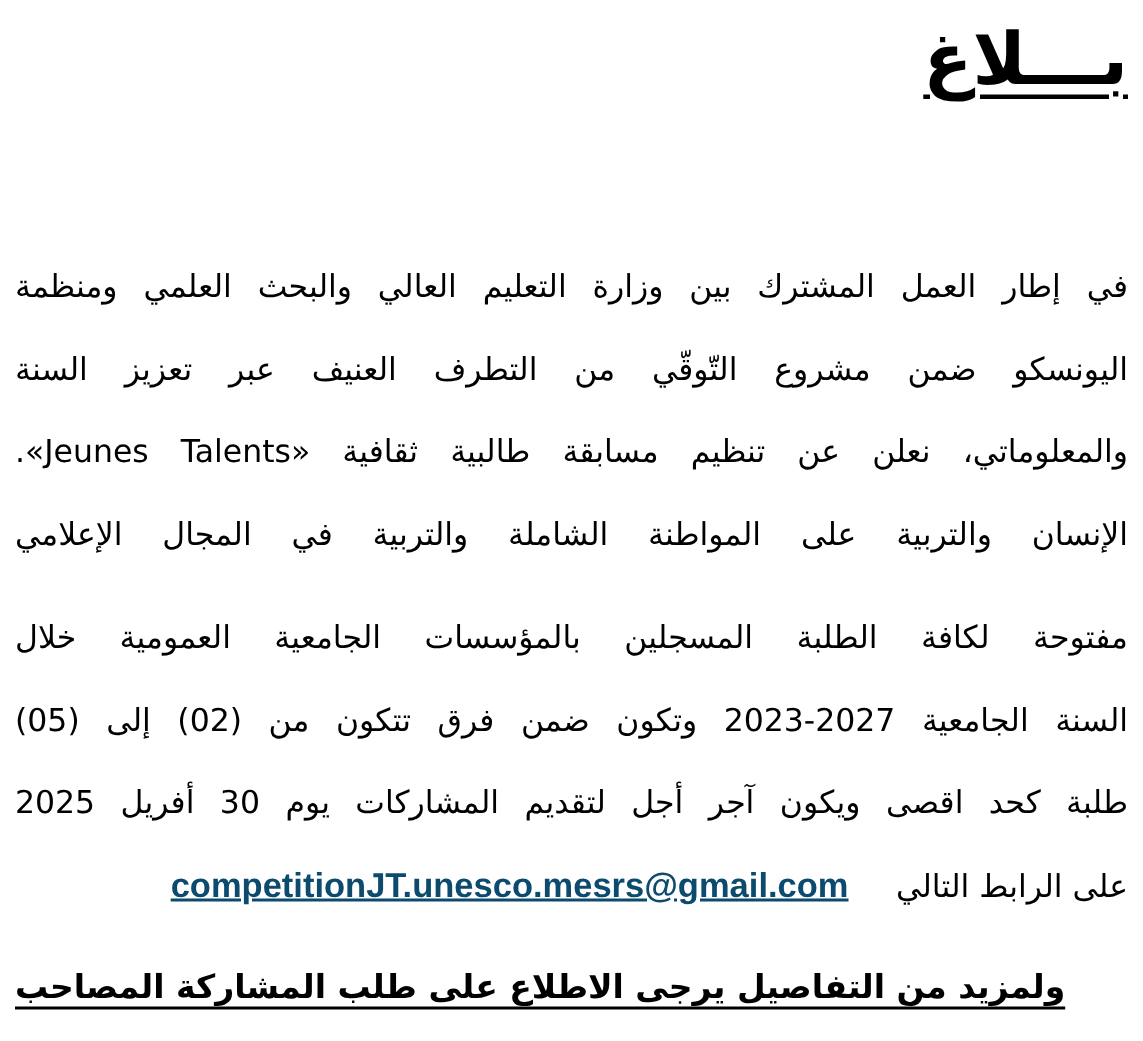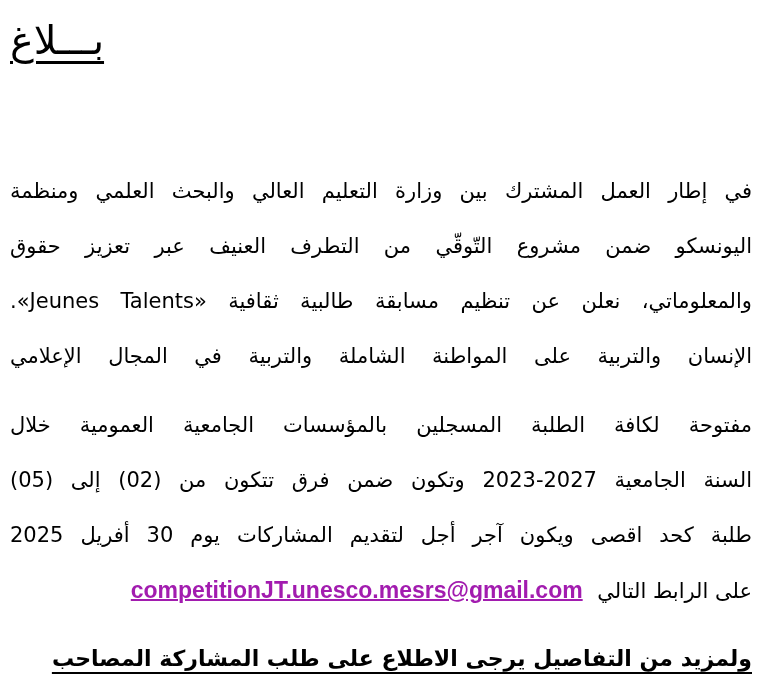--- a/index.html
+++ b/index.html
@@ -14,23 +14,23 @@
     color: #000000;
     font-family: "DejaVu Sans", sans-serif;
   }
   .page {
     width: 742px;
     height: 694px;
     padding: 0 10px;
   }
   .title {
     margin-top: 12px;
-    text-align: left;
-    font-size: 40px;
-    font-weight: normal;
+    text-align: right;
+    font-size: 48px;
+    font-weight: bold;
     line-height: 56px;
     direction: rtl;
   }
   .title .underlined {
     text-decoration: underline;
     text-decoration-thickness: 3px;
     text-underline-offset: 7px;
   }
   .para {
     direction: rtl;
@@ -48,30 +48,30 @@
     text-align: justify;
     text-align-last: justify;
   }
   .line.right-aligned {
     text-align: right;
   }
   .email-link {
     font-family: "Liberation Sans", sans-serif;
     font-weight: bold;
     font-size: 23px;
-    color: #a21caf;
+    color: #0c4a6e;
     text-decoration: underline;
     text-decoration-thickness: 2px;
-    margin-right: 8px;
+    margin-right: 25px;
     cursor: pointer;
   }
   .footer-note {
     margin-top: 16px;
     direction: rtl;
-    text-align: right;
+    text-align: left;
     font-size: 22px;
     font-weight: bold;
     line-height: 50px;
   }
   .footer-note .underlined {
     text-decoration: underline;
     text-decoration-thickness: 2px;
     text-underline-offset: 6px;
   }
 </style>
@@ -79,21 +79,21 @@
 <body>
 
 <div class="page">
 
   <div class="title">
     <span class="underlined">بـــلاغ</span>
   </div>
 
   <div class="para para-1">
     <div class="line justified">في إطار العمل المشترك بين وزارة التعليم العالي والبحث العلمي ومنظمة</div>
-    <div class="line justified">اليونسكو ضمن مشروع التّوقّي من التطرف العنيف عبر تعزيز حقوق</div>
+    <div class="line justified">اليونسكو ضمن مشروع التّوقّي من التطرف العنيف عبر تعزيز السنة</div>
     <div class="line justified">والمعلوماتي، نعلن عن تنظيم مسابقة طالبية ثقافية «Jeunes Talents».</div>
     <div class="line justified">الإنسان والتربية على المواطنة الشاملة والتربية في المجال الإعلامي</div>
   </div>
 
   <div class="para para-2">
     <div class="line justified">مفتوحة لكافة الطلبة المسجلين بالمؤسسات الجامعية العمومية خلال</div>
     <div class="line justified">السنة الجامعية 2027-2023 وتكون ضمن فرق تتكون من (02) إلى (05)</div>
     <div class="line justified">طلبة كحد اقصى ويكون آجر أجل لتقديم المشاركات يوم 30 أفريل 2025</div>
     <div class="line right-aligned">
       <span>على الرابط التالي </span><a class="email-link">competitionJT.unesco.mesrs@gmail.com</a>

